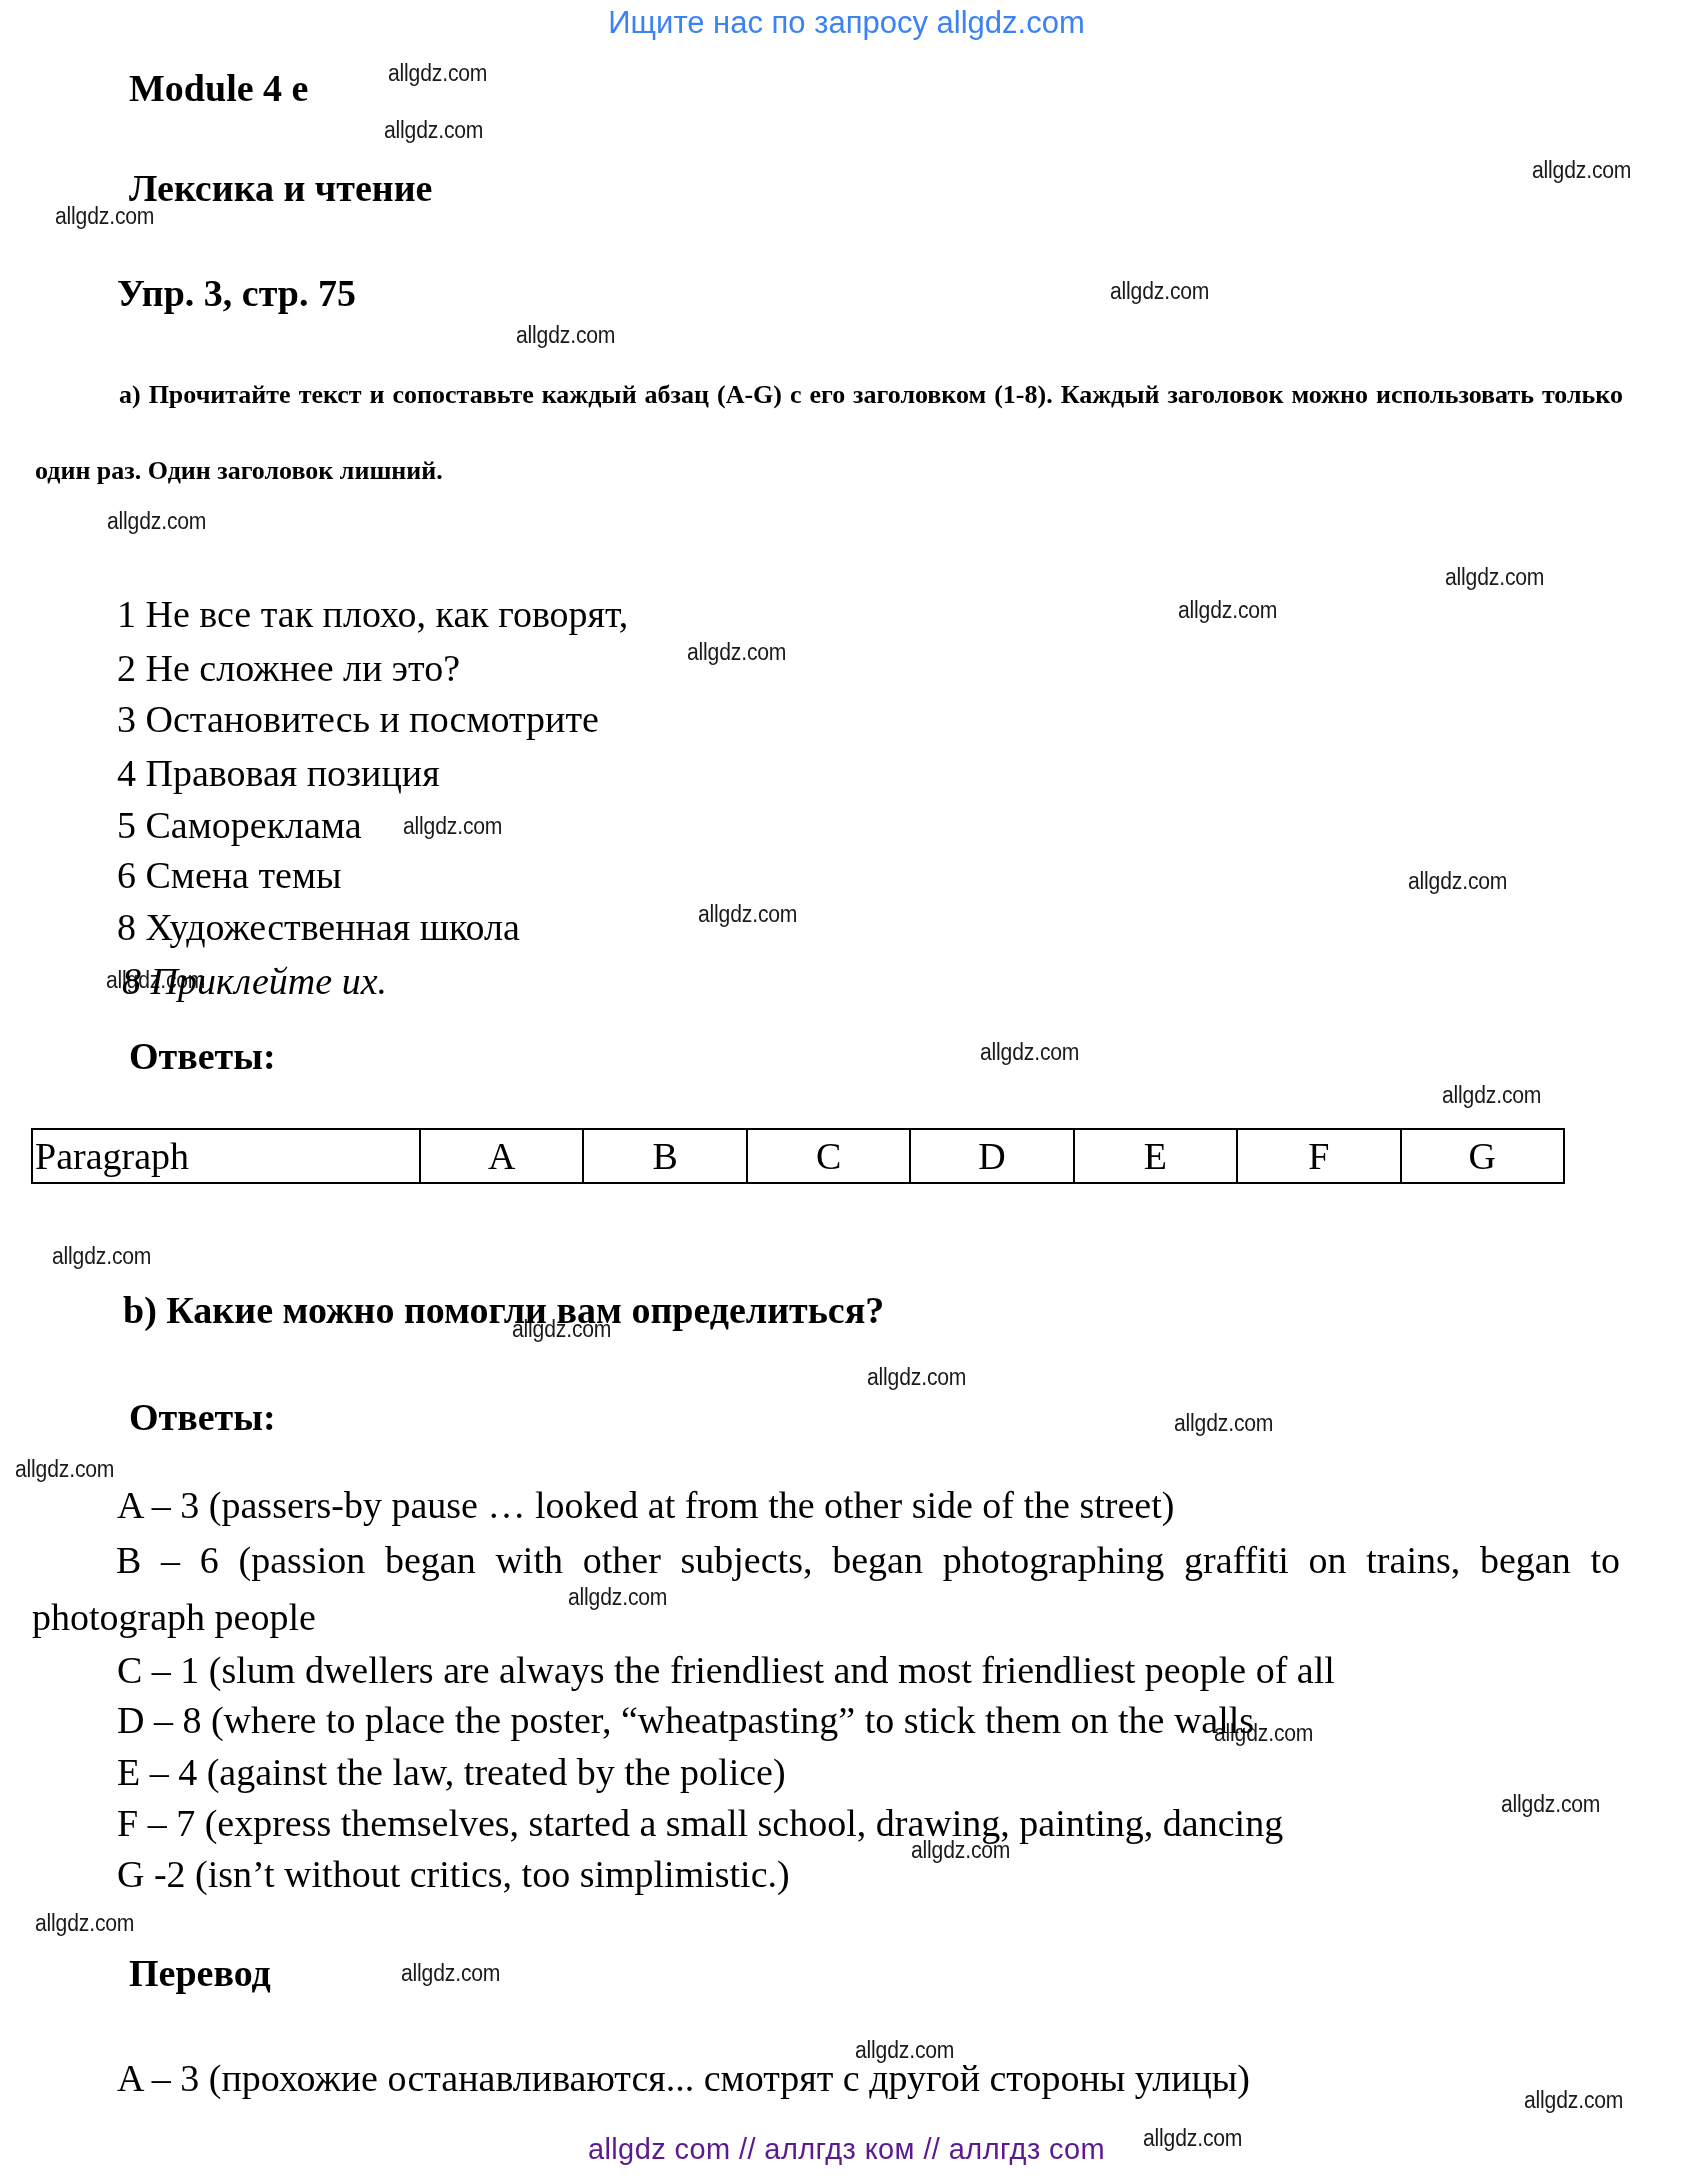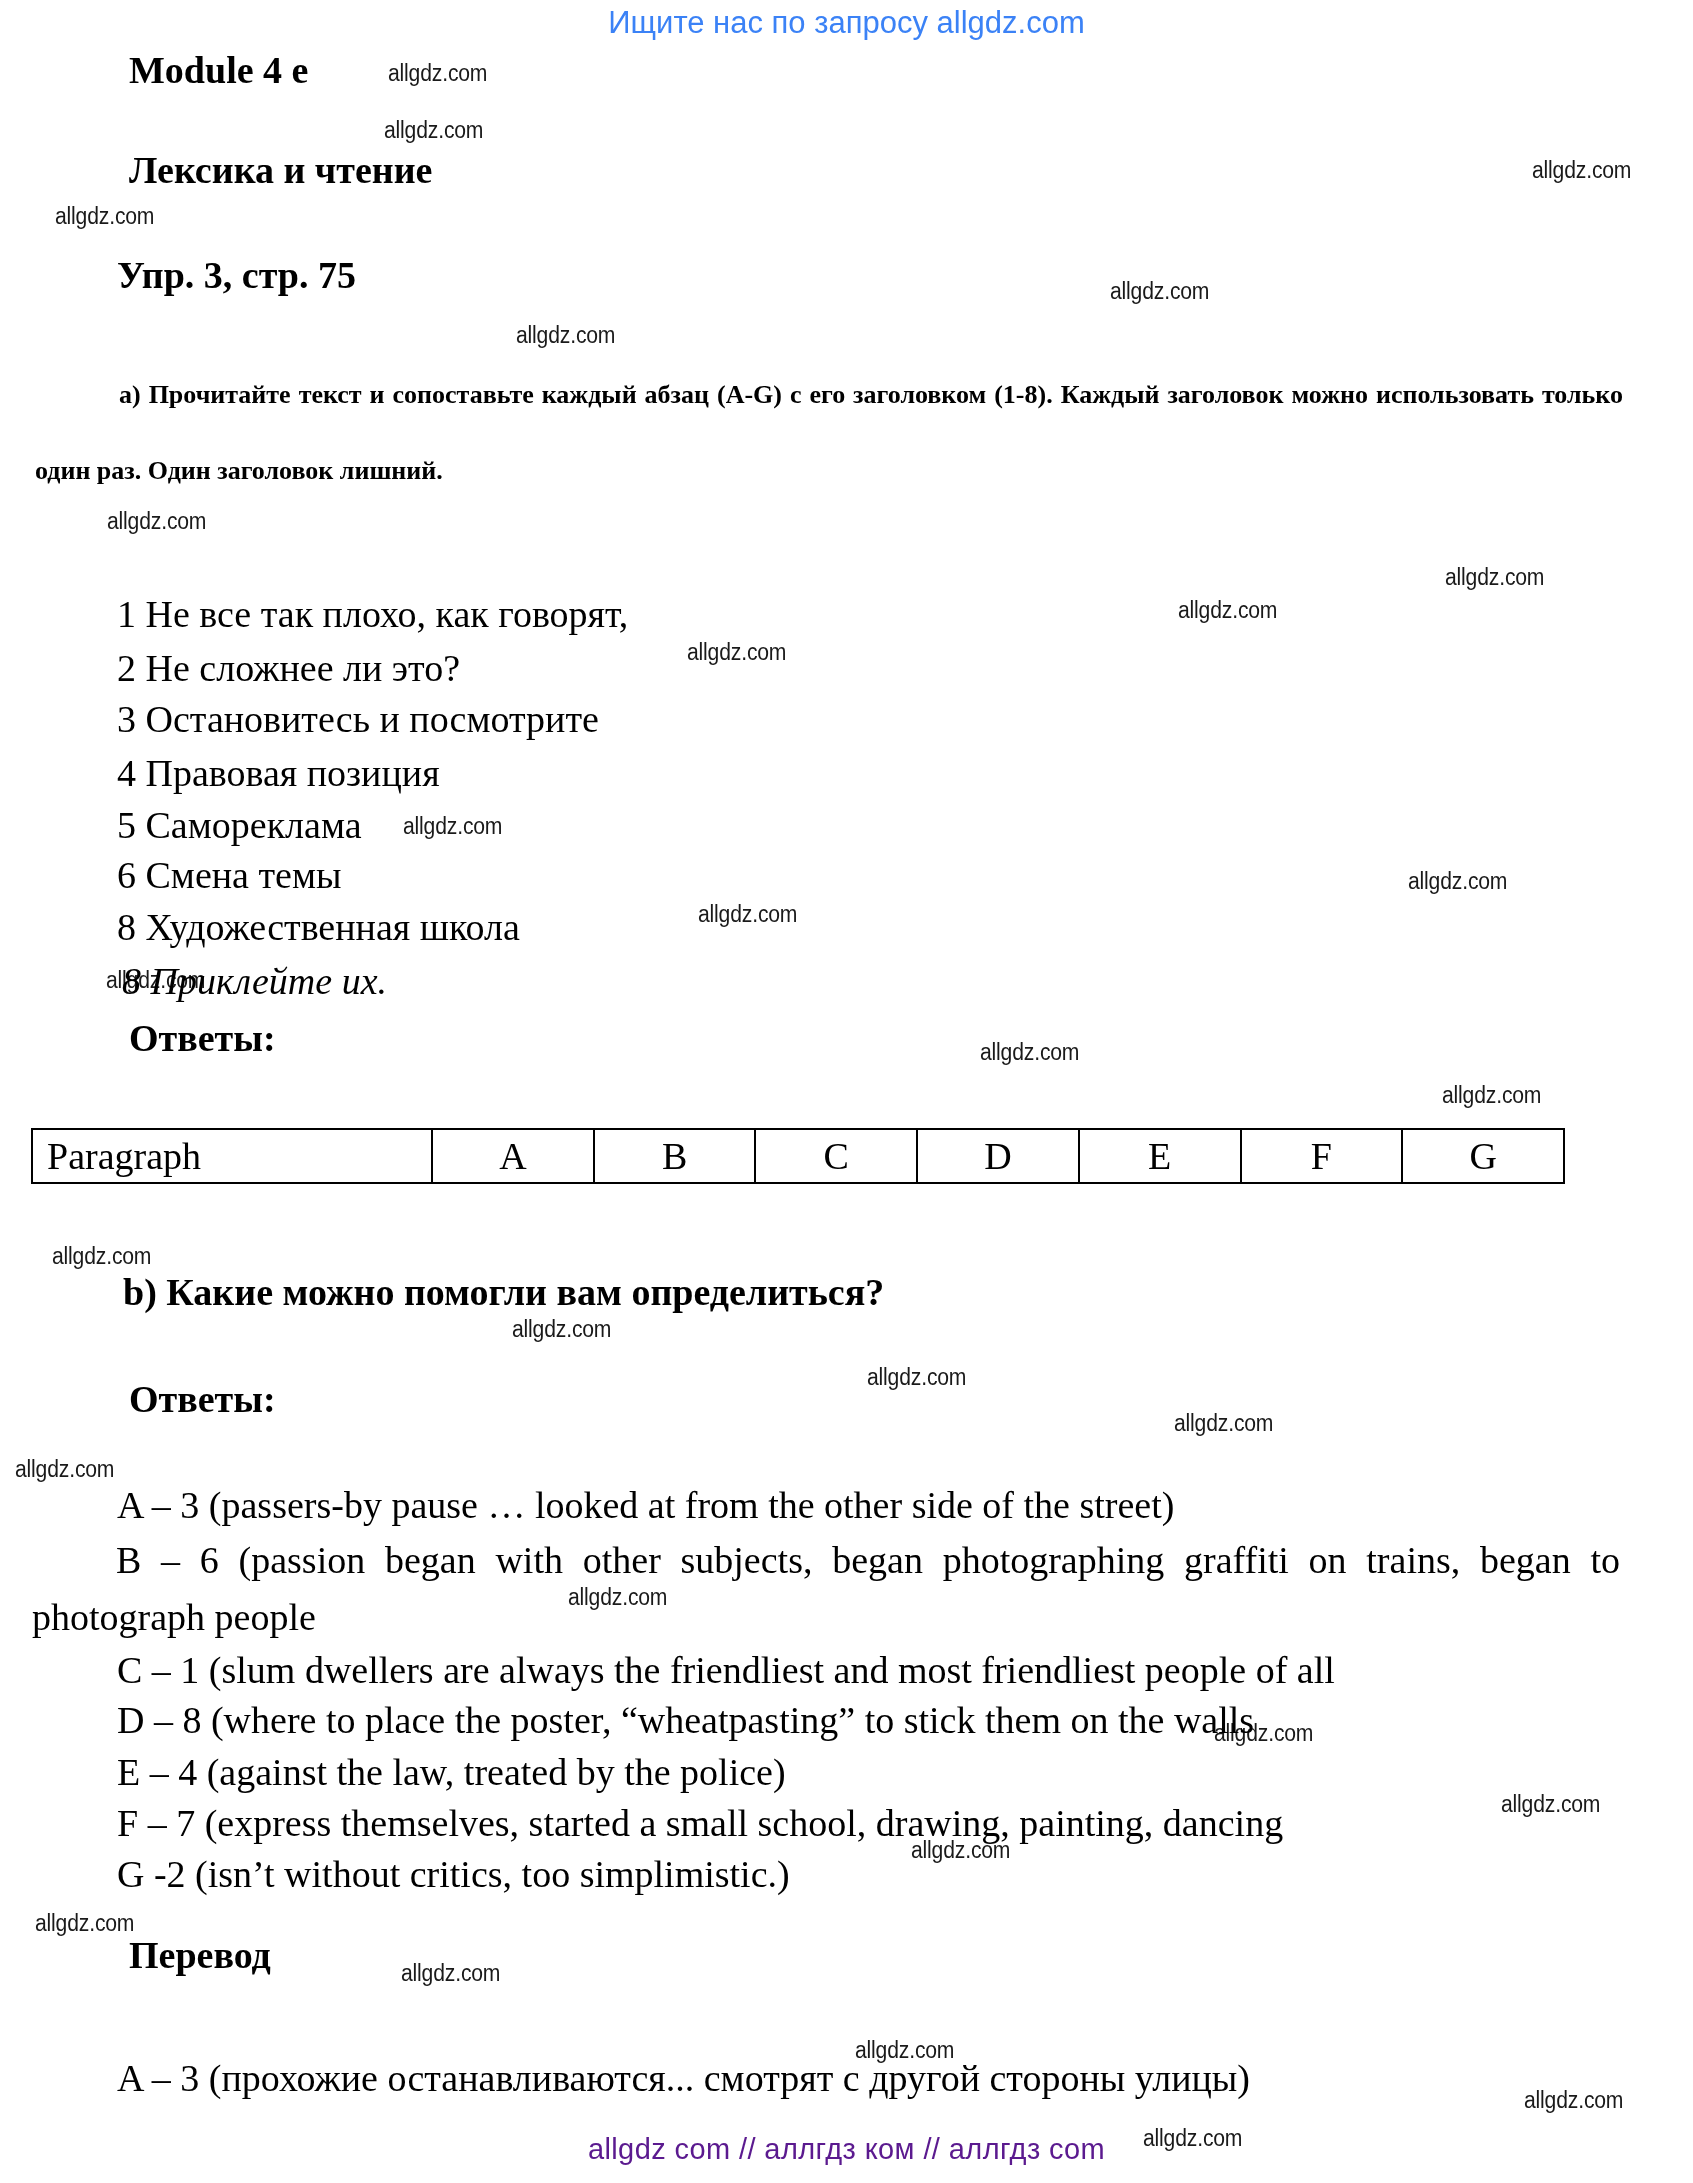--- a/index.html
+++ b/index.html
@@ -56,20 +56,21 @@
   }
 
   
   .blk {
     position: absolute;
     white-space: pre;
   }
   .h-main {
     font-size: 38px;
     font-weight: bold;
+    margin-top: 18px;
   }
   .para-bold {
     font-size: 26px;
     font-weight: bold;
     line-height: 76px;
     white-space: normal;
   }
   .list-line {
     font-size: 38px;
     line-height: 57px;
@@ -93,21 +94,21 @@
   .ans-table td {
     border: 2.3px solid #000000;
     height: 52px;
     font-size: 38px;
     text-align: center;
     vertical-align: middle;
     padding: 0;
   }
   .ans-table td.label {
     text-align: left;
-    padding-left: 14px;
+    padding-left: 2px;
     width: 384px;
   }
 </style>
 </head>
 <body>
 
 <div class="promo">Ищите нас по запросу allgdz.com</div>
 
 <div class="wm" style="left:388px; top:60px;">allgdz.com</div>
 <div class="wm" style="left:1532px; top:157px;">allgdz.com</div>

